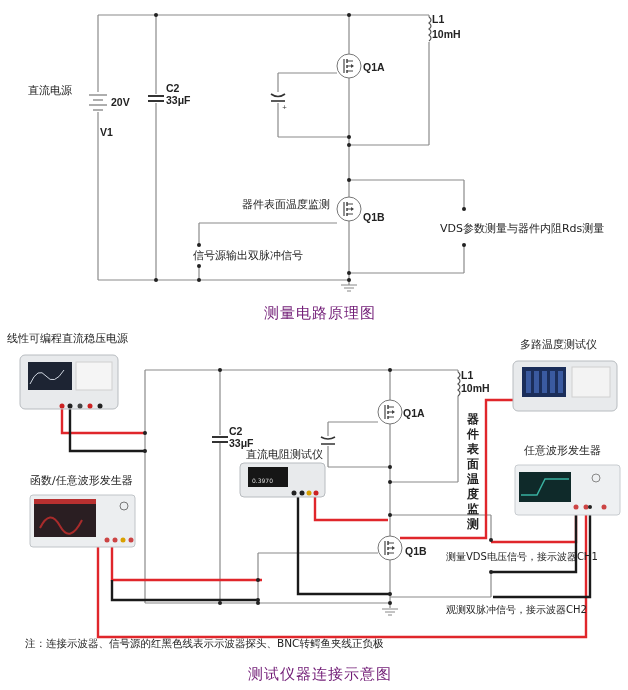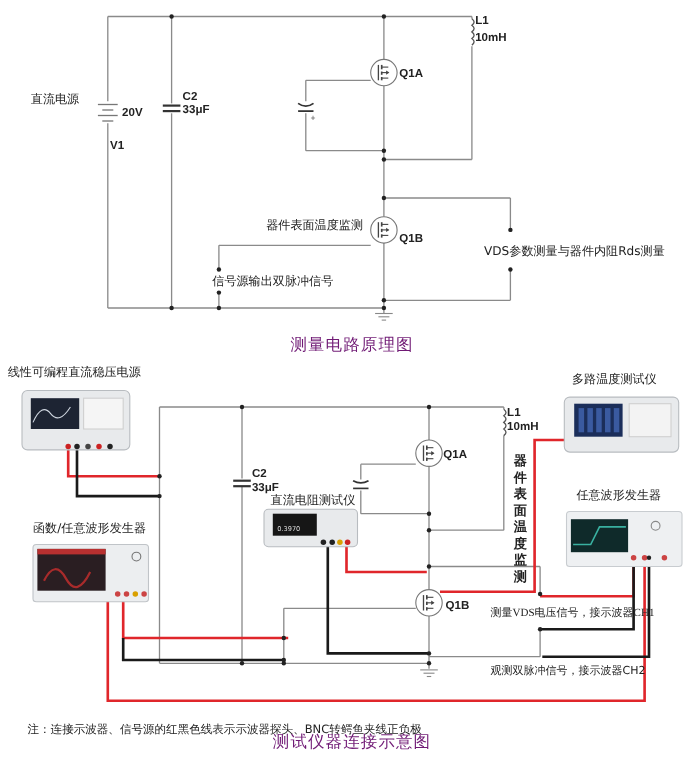--- a/index.html
+++ b/index.html
@@ -2,21 +2,21 @@
 <html><head>
 <meta charset="utf-8">
 <style>
   html, body { margin:0; padding:0; background:#ffffff; }
   body { width:628px; height:690px; position:relative; overflow:hidden;
          font-family:"DejaVu Sans", sans-serif; color:#222; }
   #canvas { position:absolute; left:0; top:0; }
   .lbl { position:absolute; white-space:nowrap; font-size:11px; color:#222; }
   .lbl-bold { font-weight:bold; font-family:"Liberation Sans", sans-serif; font-size:10.5px;text-align:right; }
   .caption { position:absolute; color:#701a75; font-size:15px; letter-spacing:1px; white-space:nowrap; }
-  .note { position:absolute; font-size:10.5px; white-space:nowrap;margin-top:19px; }
+  .note { position:absolute; font-size:10.5px; white-space:nowrap; }
   .vert { position:absolute; font-size:12px; width:14px; line-height:15px; text-align:center;font-weight:bold; }
   .small { font-size:10px; }
 </style>
 </head>
 <body>
 
 <svg id="canvas" width="628" height="690" xmlns="http://www.w3.org/2000/svg">
   <defs>
     <g id="mosfet">
       <circle cx="0" cy="0" r="12" fill="#fff" stroke="#777" stroke-width="1"></circle>
@@ -258,16 +258,16 @@
 <div class="lbl" style="left:246px;top:447px;">直流电阻测试仪</div>
 <div class="lbl" style="left:520px;top:337px;">多路温度测试仪</div>
 <div class="lbl" style="left:524px;top:443px;">任意波形发生器</div>
 <div class="lbl lbl-bold" style="left:229px;top:425px;">C2</div>
 <div class="lbl lbl-bold" style="left:229px;top:437px;">33μF</div>
 <div class="lbl lbl-bold" style="left:461px;top:369px;">L1</div>
 <div class="lbl lbl-bold" style="left:461px;top:382px;">10mH</div>
 <div class="lbl lbl-bold" style="left:403px;top:407px;">Q1A</div>
 <div class="lbl lbl-bold" style="left:405px;top:545px;">Q1B</div>
 <div class="vert" style="left:466px;top:412px;">器件表面温度监测</div>
-<div class="lbl small" style="left:446px;top:550px;font-family:Liberation Serif, serif;">测量VDS电压信号，接示波器CH1</div>
+<div class="lbl small" style="left:446px;top:550px;">测量VDS电压信号，接示波器CH1</div>
 <div class="lbl small" style="left:446px;top:603px;">观测双脉冲信号，接示波器CH2</div>
 <div class="note" style="left:25px;top:637px;">注：连接示波器、信号源的红黑色线表示示波器探头、BNC转鳄鱼夹线正负极</div>
 <div class="caption" style="left:248px;top:665px;">测试仪器连接示意图</div>
 
 </body></html>

